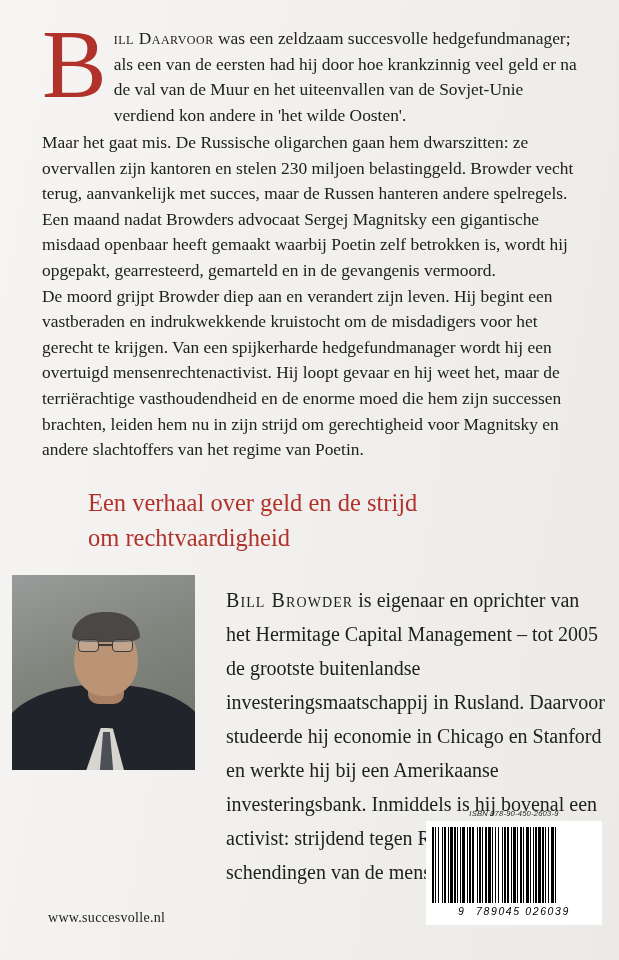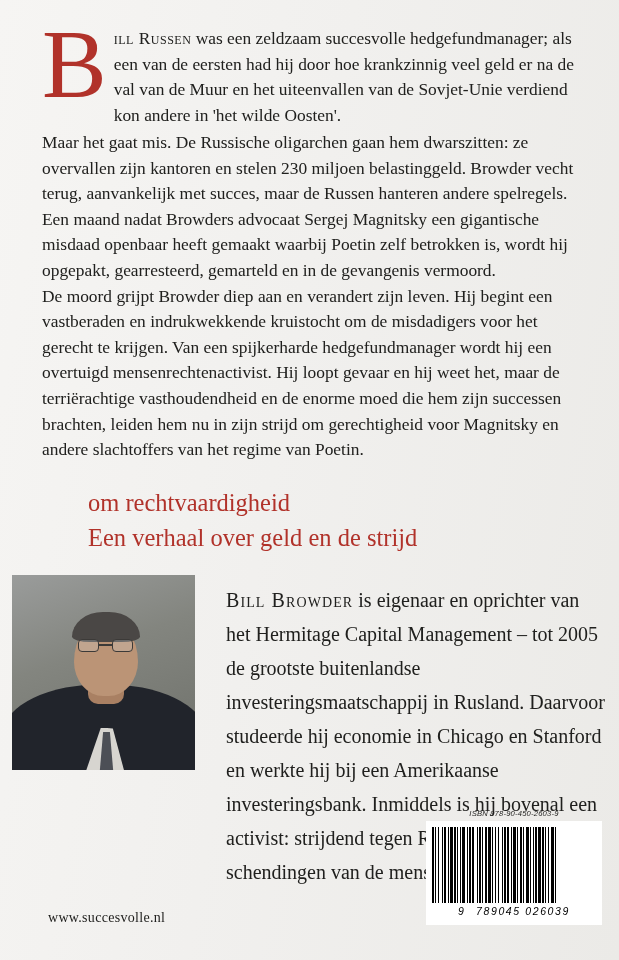--- a/index.html
+++ b/index.html
@@ -233,29 +233,29 @@
     color: #1d1d1b;
   }
 </style>
 </head>
 <body>
 
 <div class="page">
 
   <div class="blurb">
     <p class="dropcap-para">
-      <span class="dropcap">B</span><span class="lead-name">ill Russen</span><span> was een zeldzaam succesvolle hedgefundmanager; als een van de eersten had hij door hoe krankzinnig veel geld er na de val van de Muur en het uiteenvallen van de Sovjet-Unie verdiend kon andere in 'het wilde Oosten'.</span>
+      <span class="dropcap">B</span><span class="lead-name">ill Daarvoor</span><span> was een zeldzaam succesvolle hedgefundmanager; als een van de eersten had hij door hoe krankzinnig veel geld er na de val van de Muur en het uiteenvallen van de Sovjet-Unie verdiend kon andere in 'het wilde Oosten'.</span>
     </p>
     <p>Maar het gaat mis. De Russische oligarchen gaan hem dwarszitten: ze overvallen zijn kantoren en stelen 230 miljoen belastinggeld. Browder vecht terug, aanvankelijk met succes, maar de Russen hanteren andere spelregels. Een maand nadat Browders advocaat Sergej Magnitsky een gigantische misdaad openbaar heeft gemaakt waarbij Poetin zelf betrokken is, wordt hij opgepakt, gearresteerd, gemarteld en in de gevangenis vermoord.</p>
     <p>De moord grijpt Browder diep aan en verandert zijn leven. Hij begint een vastberaden en indrukwekkende kruistocht om de misdadigers voor het gerecht te krijgen. Van een spijkerharde hedgefundmanager wordt hij een overtuigd mensenrechtenactivist. Hij loopt gevaar en hij weet het, maar de terriërachtige vasthoudendheid en de enorme moed die hem zijn successen brachten, leiden hem nu in zijn strijd om gerechtigheid voor Magnitsky en andere slachtoffers van het regime van Poetin.</p>
   </div>
 
   <div class="pullquote">
+    <div>Een verhaal over geld en de strijd</div>
     <div>om rechtvaardigheid</div>
-    <div>Een verhaal over geld en de strijd</div>
   </div>
 
   <div class="author">
     <div class="portrait">
       <div class="bg"></div>
       <div class="suit"></div>
       <div class="shirt"></div>
       <div class="tie"></div>
       <div class="neck"></div>
       <div class="head"></div>

